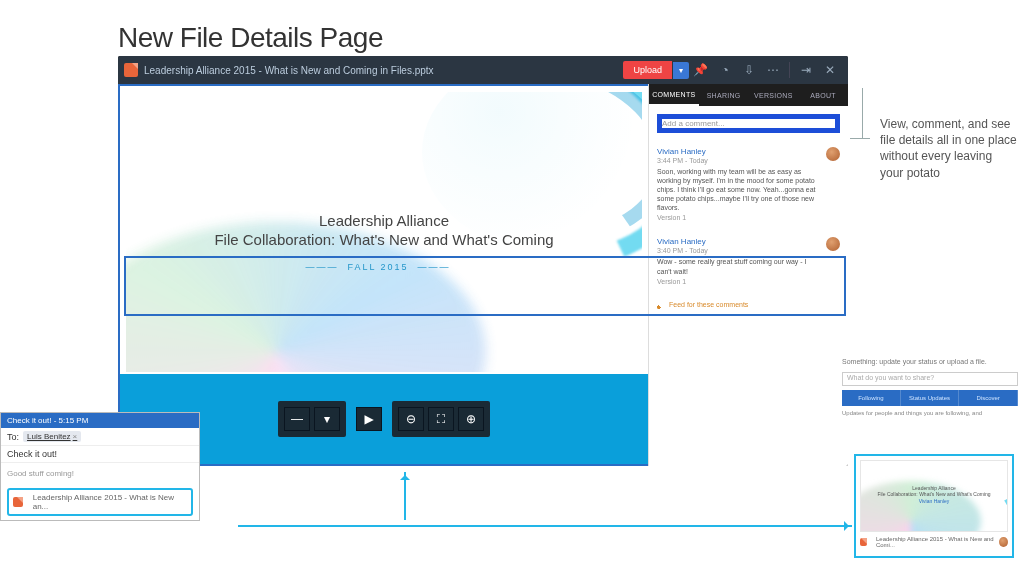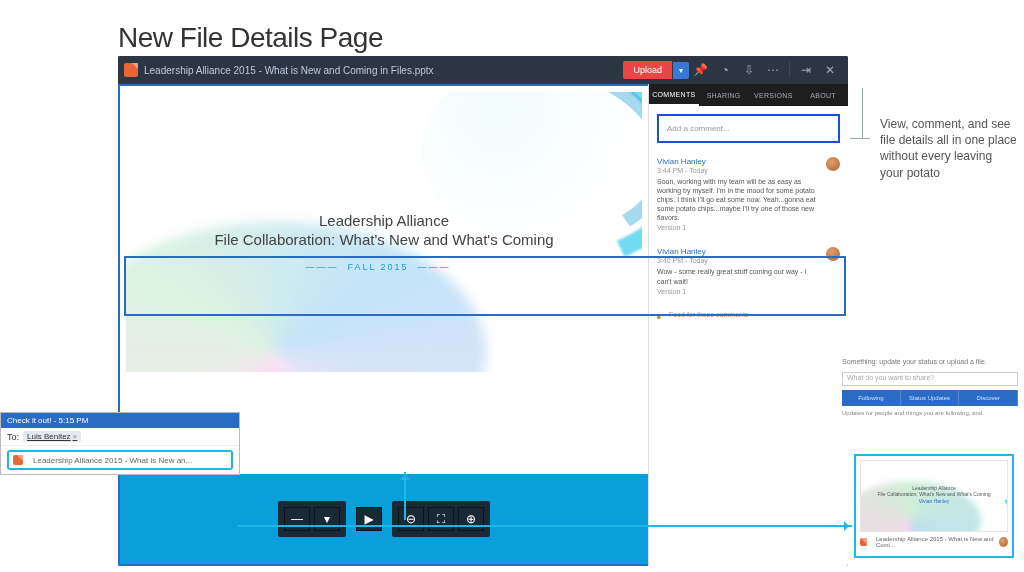--- a/index.html
+++ b/index.html
@@ -1,21 +1,21 @@
 <!DOCTYPE html>
 <html><head>
 <meta charset="utf-8">
 <style>
   * { box-sizing: border-box; margin: 0; padding: 0; }
   body { font-family: -apple-system, "Helvetica Neue", Arial, sans-serif; width: 1024px; height: 572px; background: #fff; position: relative; overflow: hidden; font-size: 12px; color: #333; }
 
   .page-title { position: absolute; left: 118px; top: 22px; font-size: 28px; font-weight: 300; letter-spacing: -0.5px; text-align: center; }
 
   
-  .app { position: absolute; left: 118px; top: 56px; width: 730px; height: 510px; background: #1e1e1e; border-radius: 2px; overflow: hidden; }
+  .app { position: absolute; left: 118px; top: 56px; width: 730px; height: 410px; background: #1e1e1e; border-radius: 2px; overflow: hidden; }
   .topbar { height: 28px; background: #2b3642; display: flex; align-items: center; padding: 0 6px; color: #cfe; font-size: 10px; }
   .file-icon { width: 14px; height: 14px; background: #e8653a; border-radius: 2px; margin-right: 6px; position: relative; }
   .file-icon::after { content: ""; position: absolute; right: 0; top: 0; border: 3px solid transparent; border-top-color: #f4a285; border-right-color: #f4a285; }
   .filename { color: #bcd; }
   .spacer { flex: 1; }
   .upload-btn { background: #ef4444; color: #fff; padding: 4px 10px; border-radius: 2px 0 0 2px; font-size: 9px; cursor: pointer; }
   .upload-caret { background: #3a78d6; color: #fff; padding: 4px 6px; border-radius: 0 2px 2px 0; margin-left: 1px; cursor: pointer; font-size: 8px; }
   .topbar .ico { width: 24px; height: 20px; display: flex; align-items: center; justify-content: center; color: #9ab; font-size: 12px; cursor: pointer; }
   .topbar .sep { width: 1px; height: 16px; background: #445; margin: 0 4px; }
 
@@ -41,37 +41,37 @@
 
   .playbar { position: absolute; left: 0; right: 0; bottom: 0; height: 90px; background: #0a9fda; display: flex; align-items: center; justify-content: center; gap: 10px; }
   .ctrl-group { display: flex; gap: 4px; background: #1a2a35; padding: 6px; border-radius: 2px; }
   .ctrl { width: 26px; height: 24px; background: #1a2a35; color: #fff; display: flex; align-items: center; justify-content: center; font-size: 12px; border: 1px solid #0a1520; cursor: pointer; }
 
   
   .panel { width: 200px; background: #fff; border-left: 1px solid #ddd; display: flex; flex-direction: column; font-size: 8px; }
   .tabs { display: flex; background: #1e1e1e; height: 22px; align-items: stretch; }
   .tab { flex: 1; color: #aab; font-size: 7px; display: flex; align-items: center; justify-content: center; cursor: pointer; letter-spacing: 0.3px; }
   .tab.active { color: #fff; border-bottom: 2px solid #fff; }
-  .comment-box { border: 2px solid #1d4ed8; margin: 8px; padding: 8px; color: #999; font-size: 8px; }
+  .comment-box { border: 5px solid #1d4ed8; margin: 8px; padding: 0; color: #999; font-size: 8px; }
   .comment { margin: 6px 8px 10px; position: relative; padding-right: 18px; }
   .comment .author { color: #2a6cc4; font-size: 8px; }
   .comment .ts { color: #999; font-size: 7px; margin-top: 1px; }
   .comment .body { color: #555; font-size: 7px; margin-top: 3px; line-height: 1.3; }
   .comment .ver { color: #999; font-size: 7px; margin-top: 2px; }
   .avatar { position: absolute; right: 0; top: 0; width: 14px; height: 14px; border-radius: 50%; background: radial-gradient(circle at 40% 35%, #e0a070, #b06030); }
   .feed-link { margin: 6px 8px; color: #d88a2b; font-size: 7px; display: flex; align-items: center; gap: 4px; }
   .feed-link::before { content: ""; width: 8px; height: 8px; background: #d88a2b; -webkit-mask: radial-gradient(circle at 20% 80%, #000 2px, transparent 2px); border-radius: 1px; }
 
   
   .callout { position: absolute; left: 862px; top: 88px; width: 1px; height: 50px; background: #9aa; }
   .callout-h { position: absolute; left: 850px; top: 138px; width: 20px; height: 1px; background: #9aa; }
   .callout-text { position: absolute; left: 880px; top: 116px; width: 138px; font-size: 12px; line-height: 1.35; color: #555; }
 
   
-  .chatpop { position: absolute; left: 0; top: 412px; width: 240px; border: 1px solid #bbb; background: #fff; font-size: 9px; }
+  .chatpop { position: absolute; left: 0; top: 412px; width: 200px; border: 1px solid #bbb; background: #fff; font-size: 9px; }
   .chatpop .hd { background: #2a6cc4; color: #fff; padding: 3px 6px; font-size: 8px; }
   .chatpop .row { padding: 3px 6px; border-bottom: 1px solid #eee; display: flex; align-items: center; gap: 4px; }
   .chip { background: #e4e8ef; padding: 1px 4px; border-radius: 2px; font-size: 8px; text-decoration: underline; }
   .chip .x { color: #888; margin-left: 2px; cursor: pointer; }
   .chatpop .quiet { color: #999; padding: 6px; font-size: 8px; }
   .attach { margin: 4px 6px; border: 1px solid #ddd; padding: 3px 4px; display: flex; align-items: center; gap: 4px; border-radius: 2px; font-size: 8px; color: #666; }
   .attach-hl { border: 2px solid #22b6e8; border-radius: 3px; }
 
   .arrow-up { position: absolute; left: 404px; top: 472px; width: 2px; height: 48px; background: #22b6e8; }
   .arrow-up::before { content: ""; position: absolute; left: -4px; top: -2px; border: 5px solid transparent; border-bottom-color: #22b6e8; }
@@ -174,20 +174,22 @@
 <div class="callout"></div>
 <div class="callout-h"></div>
 <div class="callout-text">View, comment, and see file details all in one place without every leaving your potato</div>
 
 <div class="chatpop">
   <div class="hd">Check it out! - 5:15 PM</div>
   <div class="row">
     <span>To:</span>
     <span class="chip"><span>Luis Benitez</span><span class="x">×</span></span>
   </div>
+  <div class="row">Check it out!</div>
+  <div class="quiet">Good stuff coming!</div>
   <div class="attach attach-hl">
     <span class="file-icon" style="width:10px;height:10px"></span>
     <span>Leadership Alliance 2015 - What is New an...</span>
   </div>
 </div>
 
 <div class="arrow-up"></div>
 <div class="arrow-right"></div>
 
 <div class="snip1">Something: update your status or upload a file.</div>

